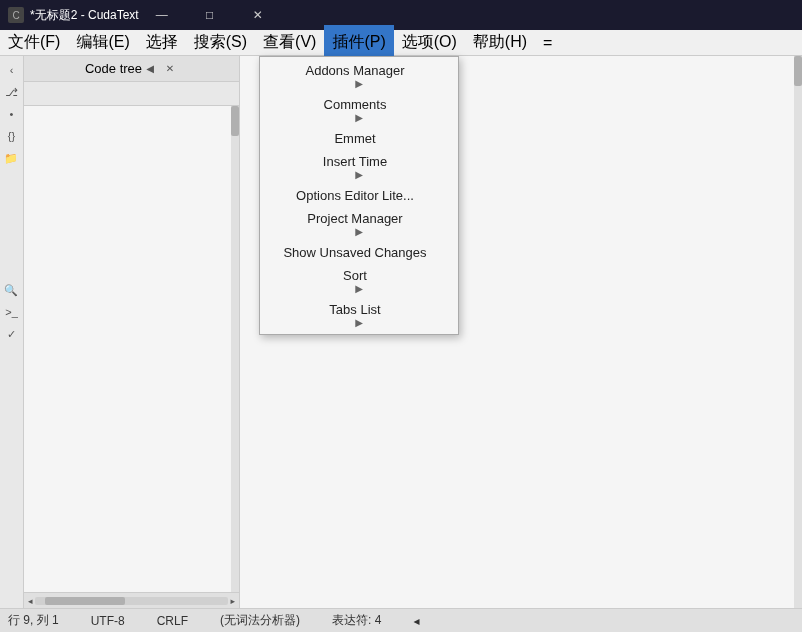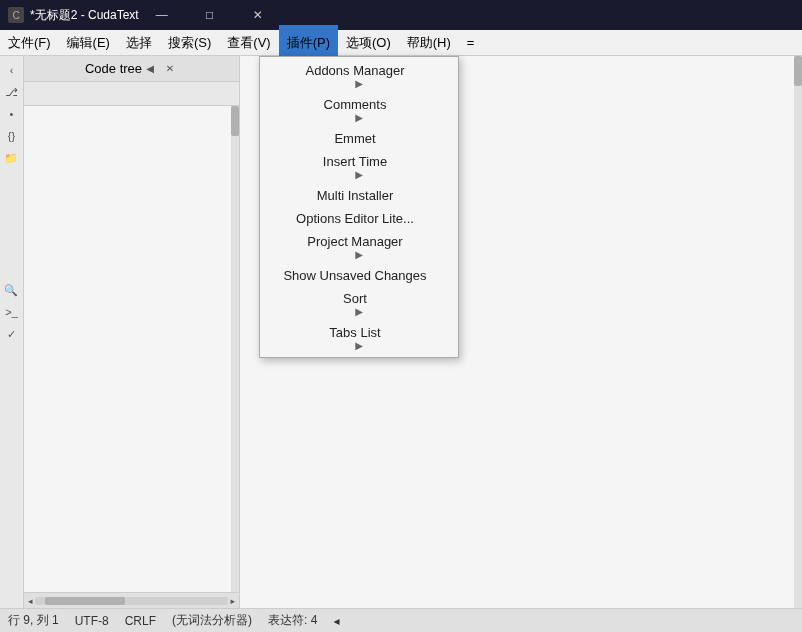--- a/index.html
+++ b/index.html
@@ -44,21 +44,21 @@
     
     #menu-bar {
       height: 26px;
       background: #f0f0f0;
       display: flex;
       align-items: center;
       border-bottom: 1px solid #ccc;
     }
     .menu-item {
       padding: 18px 8px;
-      font-size: 13px;
+      font-size: 16px;
       cursor: pointer;
       height: 100%;
       display: flex; align-items: center;
     }
     .menu-item.active { background: #3375c8; color: #000000; }
 
     
     #main {
       display: flex;
       height: calc(632px - 30px - 26px - 24px);
@@ -164,21 +164,21 @@
     }
 
     
     #status-bar {
       height: 24px;
       background: #e0e0e0;
       border-top: 1px solid #ccc;
       display: flex;
       align-items: center;
       padding: 0 8px;
-      gap: 16px;
+      gap: 32px;
       font-size: 12px;
     }
     .status-item {
       color: #333;
     }
 
     
     #plugins-dropdown {
       position: absolute;
       top: 56px;
@@ -297,23 +297,20 @@
       <span class="arrow">▶</span>
     </div>
     <div class="dropdown-item">
       <span>Emmet</span>
     </div>
     <div class="dropdown-item">
       <span>Insert Time</span>
       <span class="arrow">▶</span>
     </div>
     <div class="dropdown-item">
-      <span>Multi Installer</span>
-    </div>
-    <div class="dropdown-item">
       <span>Options Editor Lite...</span>
     </div>
     <div class="dropdown-item">
       <span>Project Manager</span>
       <span class="arrow">▶</span>
     </div>
     <div class="dropdown-item">
       <span>Show Unsaved Changes</span>
     </div>
     <div class="dropdown-item">

